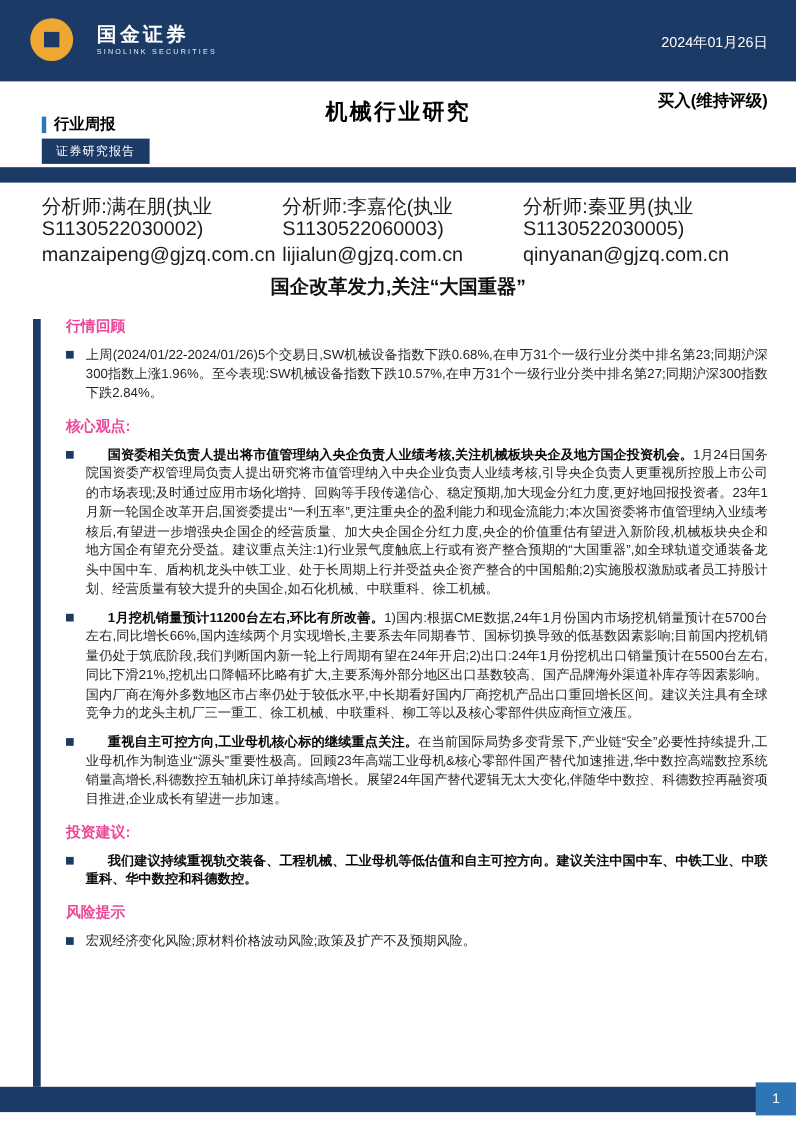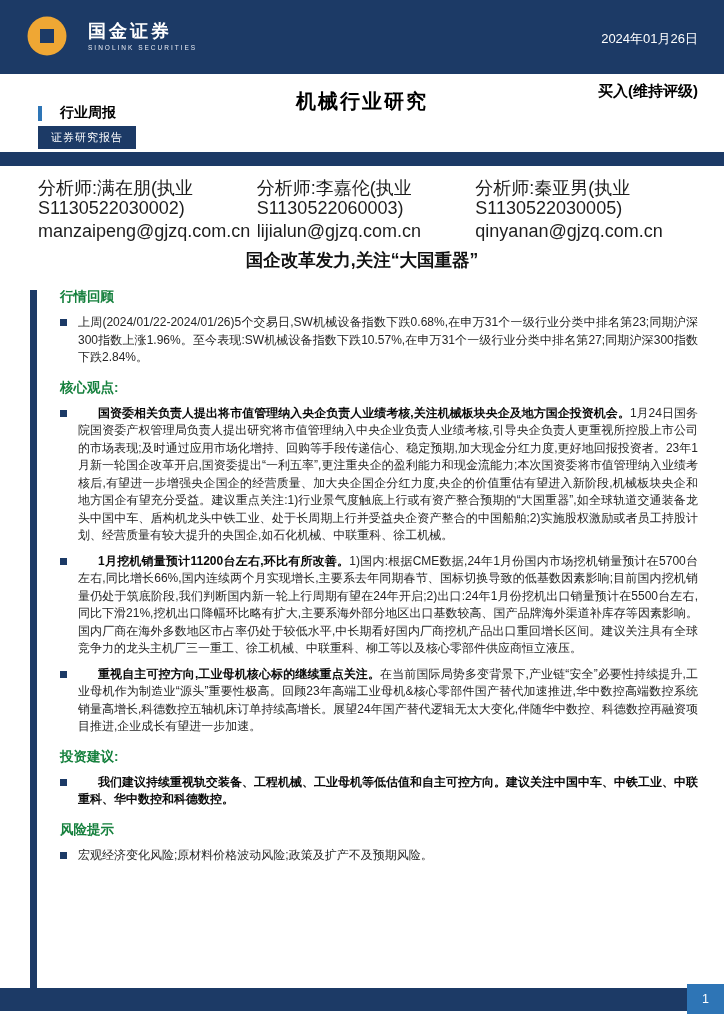--- a/index.html
+++ b/index.html
@@ -10,38 +10,38 @@
   
   .topbar { position:absolute; left:0; top:0; width:100%; height:74px; background:#1C3A66; }
   .logo { position:absolute; left:26px; top:15px; display:flex; align-items:center; gap:20px; }
   .logo-text-cn { color:#ffffff; font-size:18px; font-weight:bold; letter-spacing:3px; line-height:1.15; white-space:nowrap; }
   .logo-text-en { color:#E8EBF2; font-size:6.5px; letter-spacing:2px; margin-top:3px; white-space:nowrap; }
   .date { position:absolute; right:26px; top:30px; color:#ffffff; font-size:13px; }
 
   
   .rating { position:absolute; right:26px; top:82px; font-size:15px; font-weight:bold; color:#000; }
   .doc-title { position:absolute; left:0; width:100%; top:88px; text-align:center; font-size:20px; font-weight:bold; color:#000; letter-spacing:2px;font-family:Liberation Serif, serif; }
-  .report-type { position:absolute; left:38px; top:104px; display:flex; align-items:center; gap:18px; font-size:14px; font-weight:bold; color:#000; }
+  .report-type { position:absolute; left:38px; top:104px; display:flex; align-items:center; gap:7px; font-size:14px; font-weight:bold; color:#000; }
   .report-type .bar { width:4px; height:15px; background:#2E75B6; display:inline-block; }
   .report-tag { position:absolute; left:38px; top:126px; background:#1C3A66; color:#ffffff; font-size:11px; padding:4px 13px; letter-spacing:1px; }
 
   .sep-band { position:absolute; left:0; top:152px; width:100%; height:14px; background:#1C3A66; }
 
   
   .analysts { position:absolute; left:38px; right:30px; top:178px; display:flex; }
   .analyst { flex:1; font-size:18px; color:#1d1d1d; line-height:20px; }
   .analyst-email { margin-top:3px; }
 
   .main-title { position:absolute; left:0; width:100%; top:248px; text-align:center; font-size:17.5px; font-weight:bold; color:#111; }
 
   .left-stripe { position:absolute; left:30px; top:290px; width:7px; height:698px; background:#1C3A66; }
 
   
   .content { position:absolute; left:60px; right:26px; top:286px; }
-  .sec-heading { color:#15803d; font-weight:bold; font-size:13.5px; margin:12px 0 8px; }
+  .sec-heading { color:#ec4899; font-weight:bold; font-size:13.5px; margin:12px 0 8px; }
   .sec-heading:first-child { margin-top:2px; }
   .bullet { display:flex; gap:11px; margin-bottom:8px; }
   .sq { flex:none; width:7px; height:7px; background:#1C3A66; margin-top:5px; }
   .btext { flex:1; font-size:12px; line-height:17.5px; color:#262626; text-align:justify; }
   .btext b { color:#0a0a0a;padding-left:20px; }
 
   
   .footer-band { position:absolute; left:0; top:988px; width:100%; height:23px; background:#1C3A66; }
   .disclaimer { position:absolute; left:0; width:100%; top:992px; text-align:center; color:#DCE3EF; font-size:14px; font-style:italic; font-family:"Liberation Serif","DejaVu Serif",serif; letter-spacing:2px;margin-top:38px; }
   .page-box { position:absolute; right:0; top:984px; width:37px; height:30px; background:#2E75B6; color:#fff; font-size:12.5px; display:flex; align-items:center; justify-content:center; }

